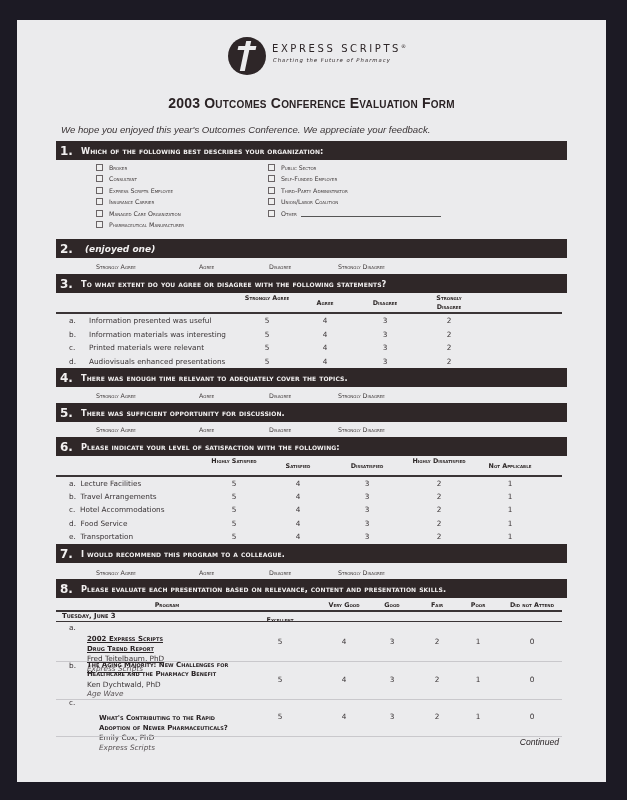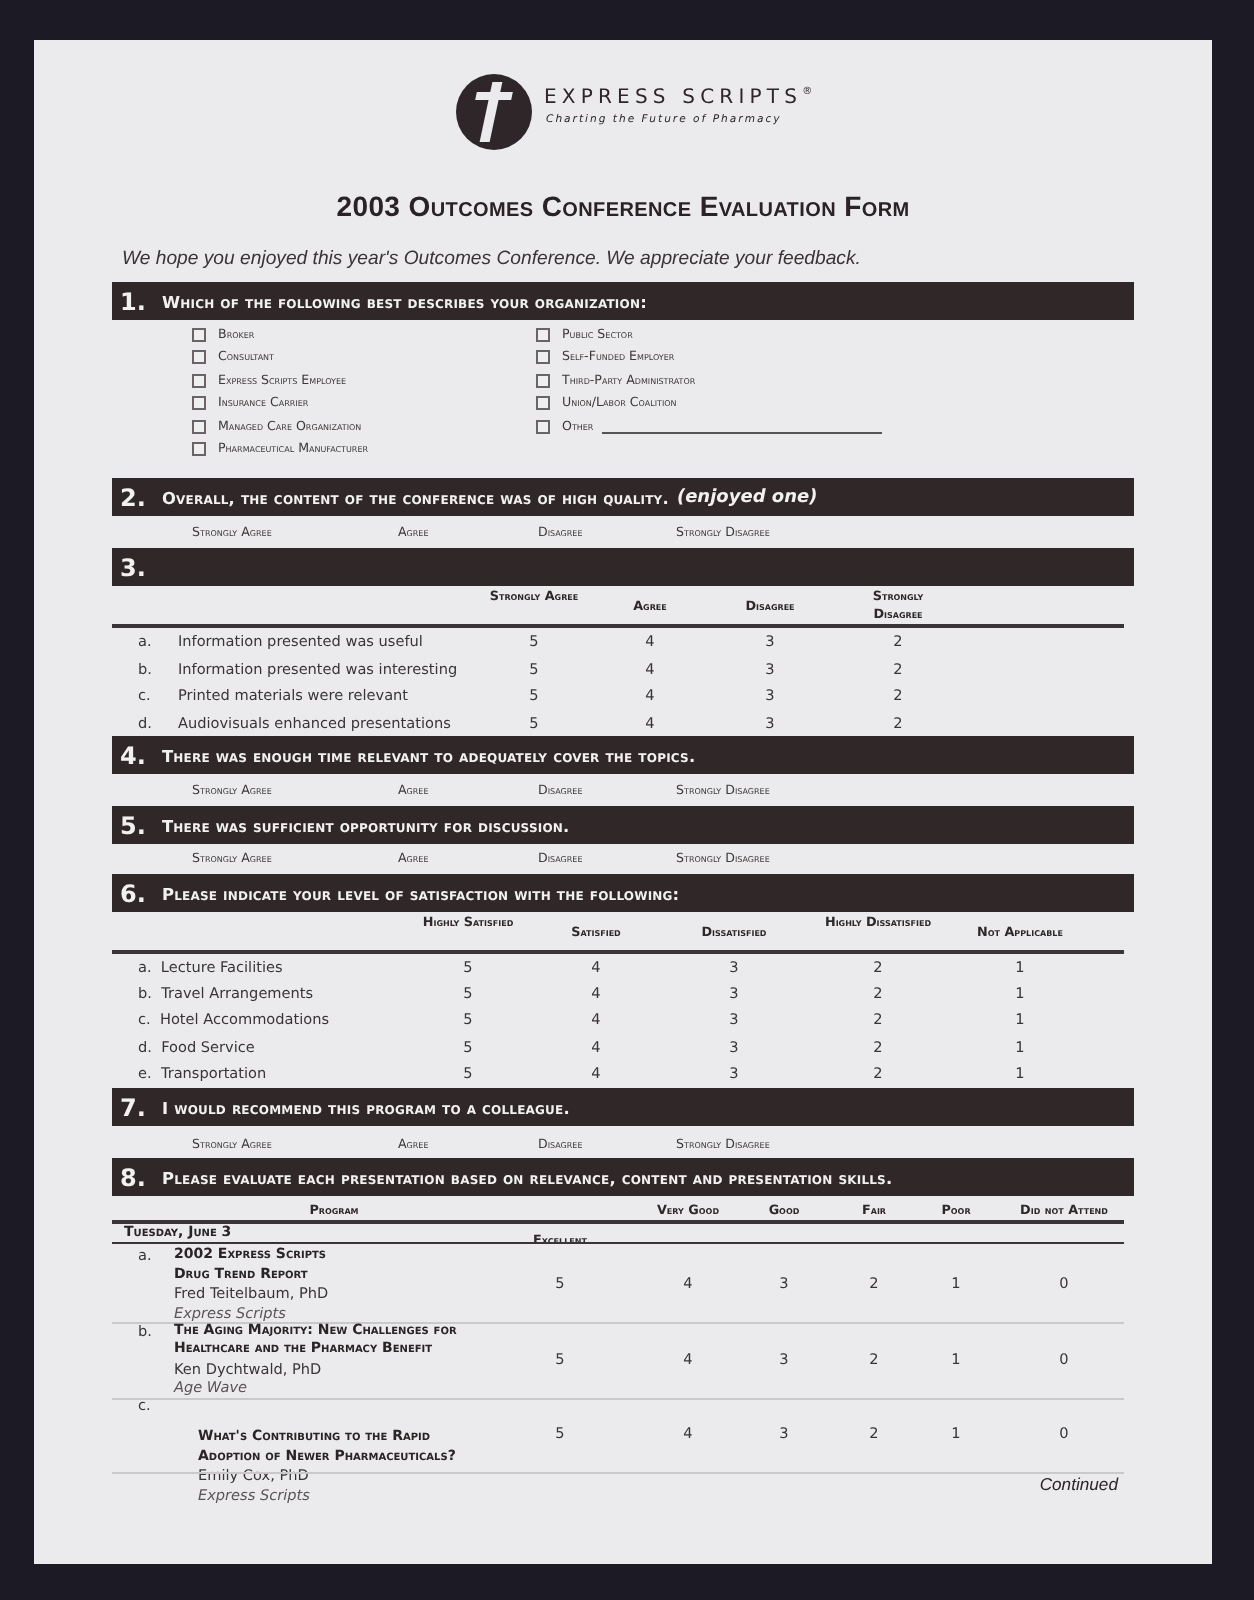--- a/index.html
+++ b/index.html
@@ -108,27 +108,27 @@
 
   <div class="bar" style="top:121px">
     <span class="num">1.</span>
     <span class="txt">Which of the following best describes your organization:</span>
   </div>
   <div id="q1-left"></div>
   <div id="q1-right"></div>
 
   <div class="bar" style="top:219px">
     <span class="num">2.</span>
-    <span class="txt">Overall, the content of the conference was of high quality.</span>
     <span class="note">(enjoyed one)</span>
   </div>
   <div class="scale-row"></div>
 
   <div class="bar" style="top:254px">
     <span class="num">3.</span>
+    <span class="txt">To what extent do you agree or disagree with the following statements?</span>
   </div>
   <div id="q3-table"></div>
 
   <div class="bar" style="top:348px">
     <span class="num">4.</span>
     <span class="txt">There was enough time relevant to adequately cover the topics.</span>
   </div>
   <div class="scale-row"></div>
 
   <div class="bar" style="top:383px">
@@ -222,21 +222,21 @@
     <div class="th" style="left: 343px; top: 279px; width: 50px;">Disagree</div>
     <div class="th" style="left: 407px; top: 274px; width: 50px;">Strongly Disagree</div>
     <div class="rule" style="left: 39px; top: 292px; width: 506px;"></div>
     <div class="cell" style="left: 52px; top: 296px;">a.</div>
     <div class="cell" style="left: 72px; top: 296px;">Information presented was useful</div>
     <div class="num-cell" style="left: 240px; top: 296px;">5</div>
     <div class="num-cell" style="left: 298px; top: 296px;">4</div>
     <div class="num-cell" style="left: 358px; top: 296px;">3</div>
     <div class="num-cell" style="left: 422px; top: 296px;">2</div>
     <div class="cell" style="left: 52px; top: 309.5px;">b.</div>
-    <div class="cell" style="left: 72px; top: 309.5px;">Information presented was interesting</div>
+    <div class="cell" style="left: 72px; top: 309.5px;">Information materials was interesting</div>
     <div class="num-cell" style="left: 240px; top: 309.5px;">5</div>
     <div class="num-cell" style="left: 298px; top: 309.5px;">4</div>
     <div class="num-cell" style="left: 358px; top: 309.5px;">3</div>
     <div class="num-cell" style="left: 422px; top: 309.5px;">2</div>
     <div class="cell" style="left: 52px; top: 323px;">c.</div>
     <div class="cell" style="left: 72px; top: 323px;">Printed materials were relevant</div>
     <div class="num-cell" style="left: 240px; top: 323px;">5</div>
     <div class="num-cell" style="left: 298px; top: 323px;">4</div>
     <div class="num-cell" style="left: 358px; top: 323px;">3</div>
     <div class="num-cell" style="left: 422px; top: 323px;">2</div>
@@ -287,21 +287,21 @@
     <div class="th" style="left: 295px; top: 581px; width: 64px;">Very Good</div>
     <div class="th" style="left: 343px; top: 581px; width: 64px;">Good</div>
     <div class="th" style="left: 388px; top: 581px; width: 64px;">Fair</div>
     <div class="th" style="left: 429px; top: 581px; width: 64px;">Poor</div>
     <div class="th" style="left: 483px; top: 581px; width: 64px;">Did not Attend</div>
     <div class="rule" style="left: 39px; top: 590px; width: 506px;"></div>
     <div class="day" style="left: 45px; top: 592px;">Tuesday, June 3</div>
     <div class="rule" style="left: 39px; top: 601px; width: 506px; height: 1px;"></div>
     <div style="position: absolute; left: 52px; top: 603px; line-height: 9.5px;">
       <div class="cell" style="left: 0px; top: 0px;">a.</div>
-      <div style="position: absolute; left: 18px; top: 0px; white-space: nowrap;">
+      <div style="position: absolute; left: 18px; top: 12px; white-space: nowrap; text-decoration: underline;">
         <div class="prog-title">2002 Express Scripts</div>
         <div class="prog-title">Drug Trend Report</div>
         <div class="prog-speaker">Fred Teitelbaum, PhD</div>
         <div class="prog-org">Express Scripts</div>
       </div>
     </div>
     <div class="num-cell" style="left: 253px; top: 617px;">5</div>
     <div class="num-cell" style="left: 317px; top: 617px;">4</div>
     <div class="num-cell" style="left: 365px; top: 617px;">3</div>
     <div class="num-cell" style="left: 410px; top: 617px;">2</div>

